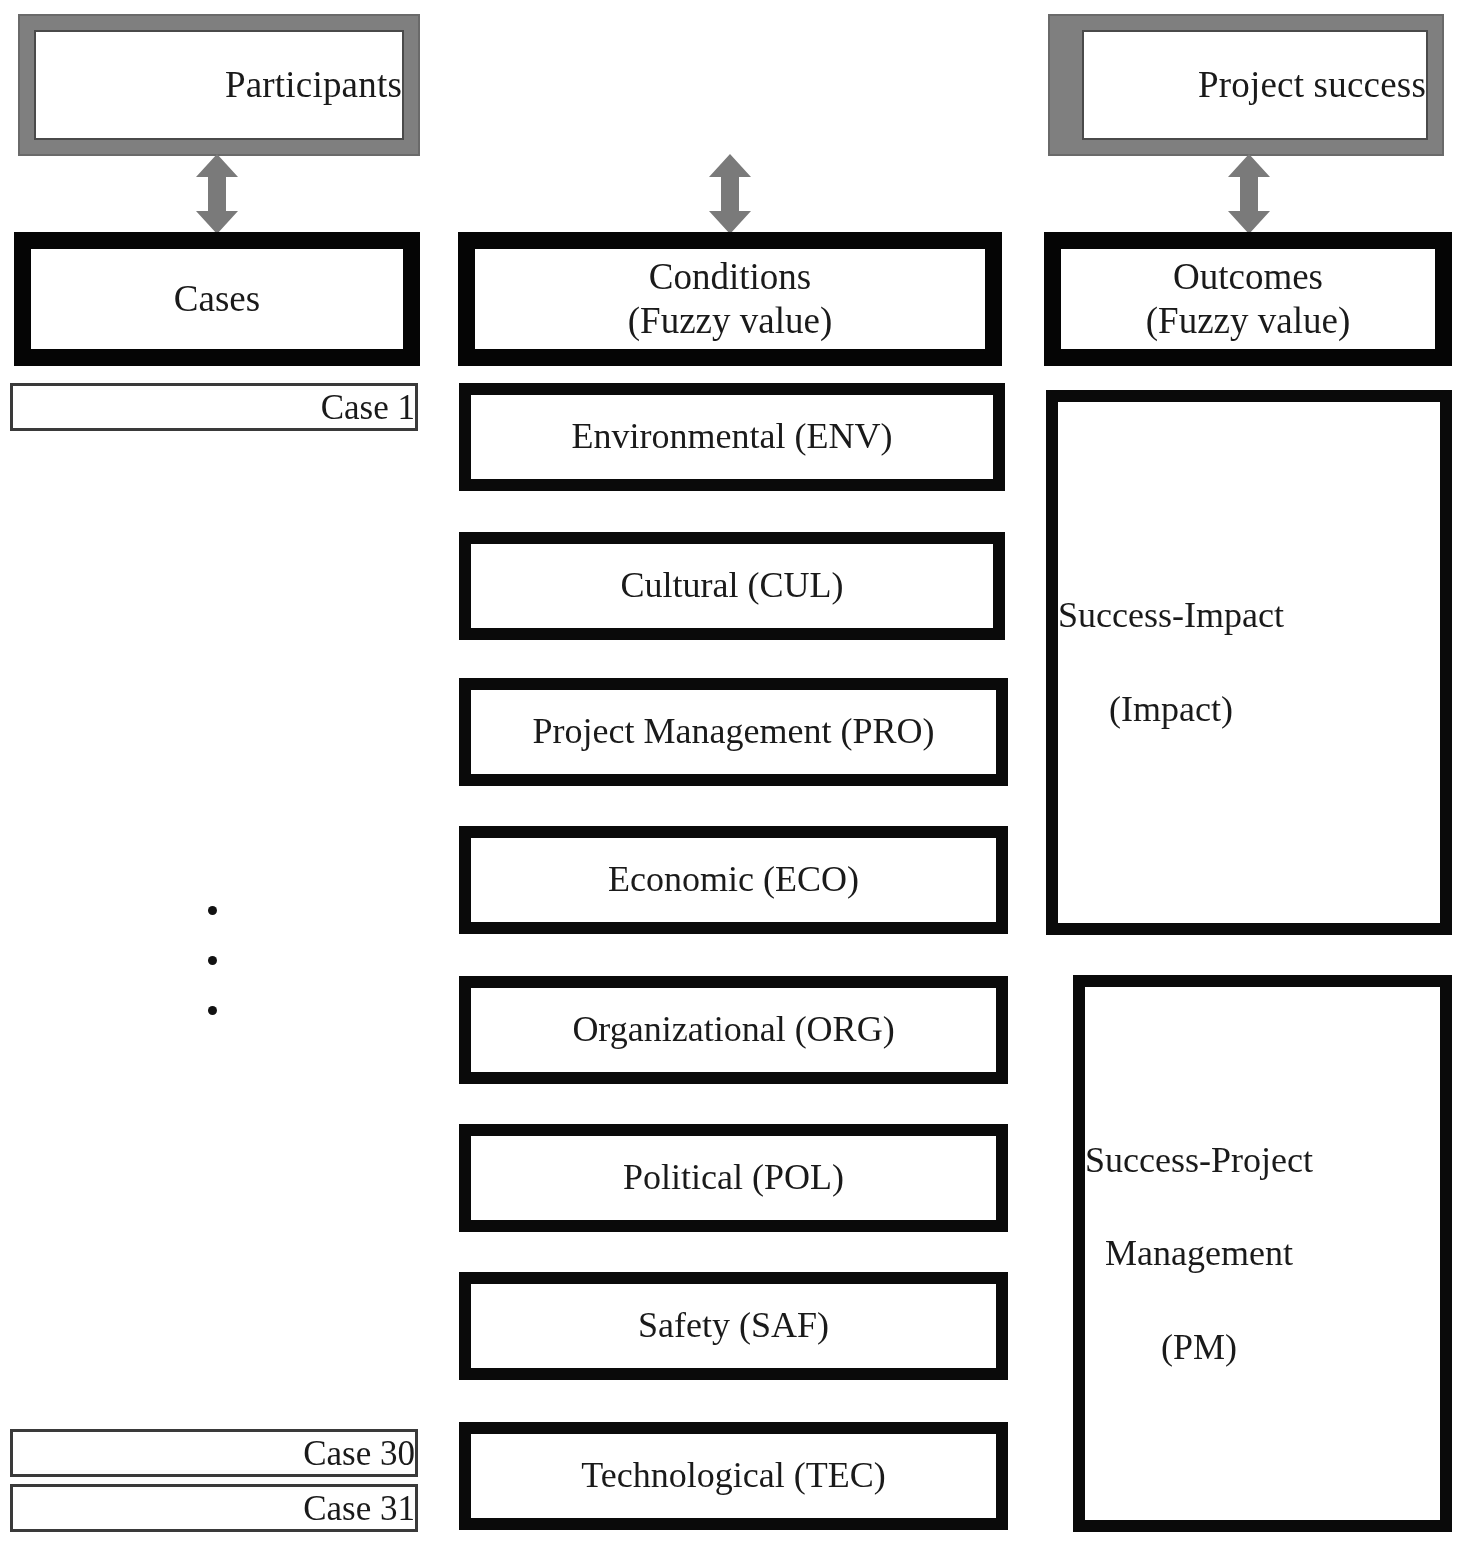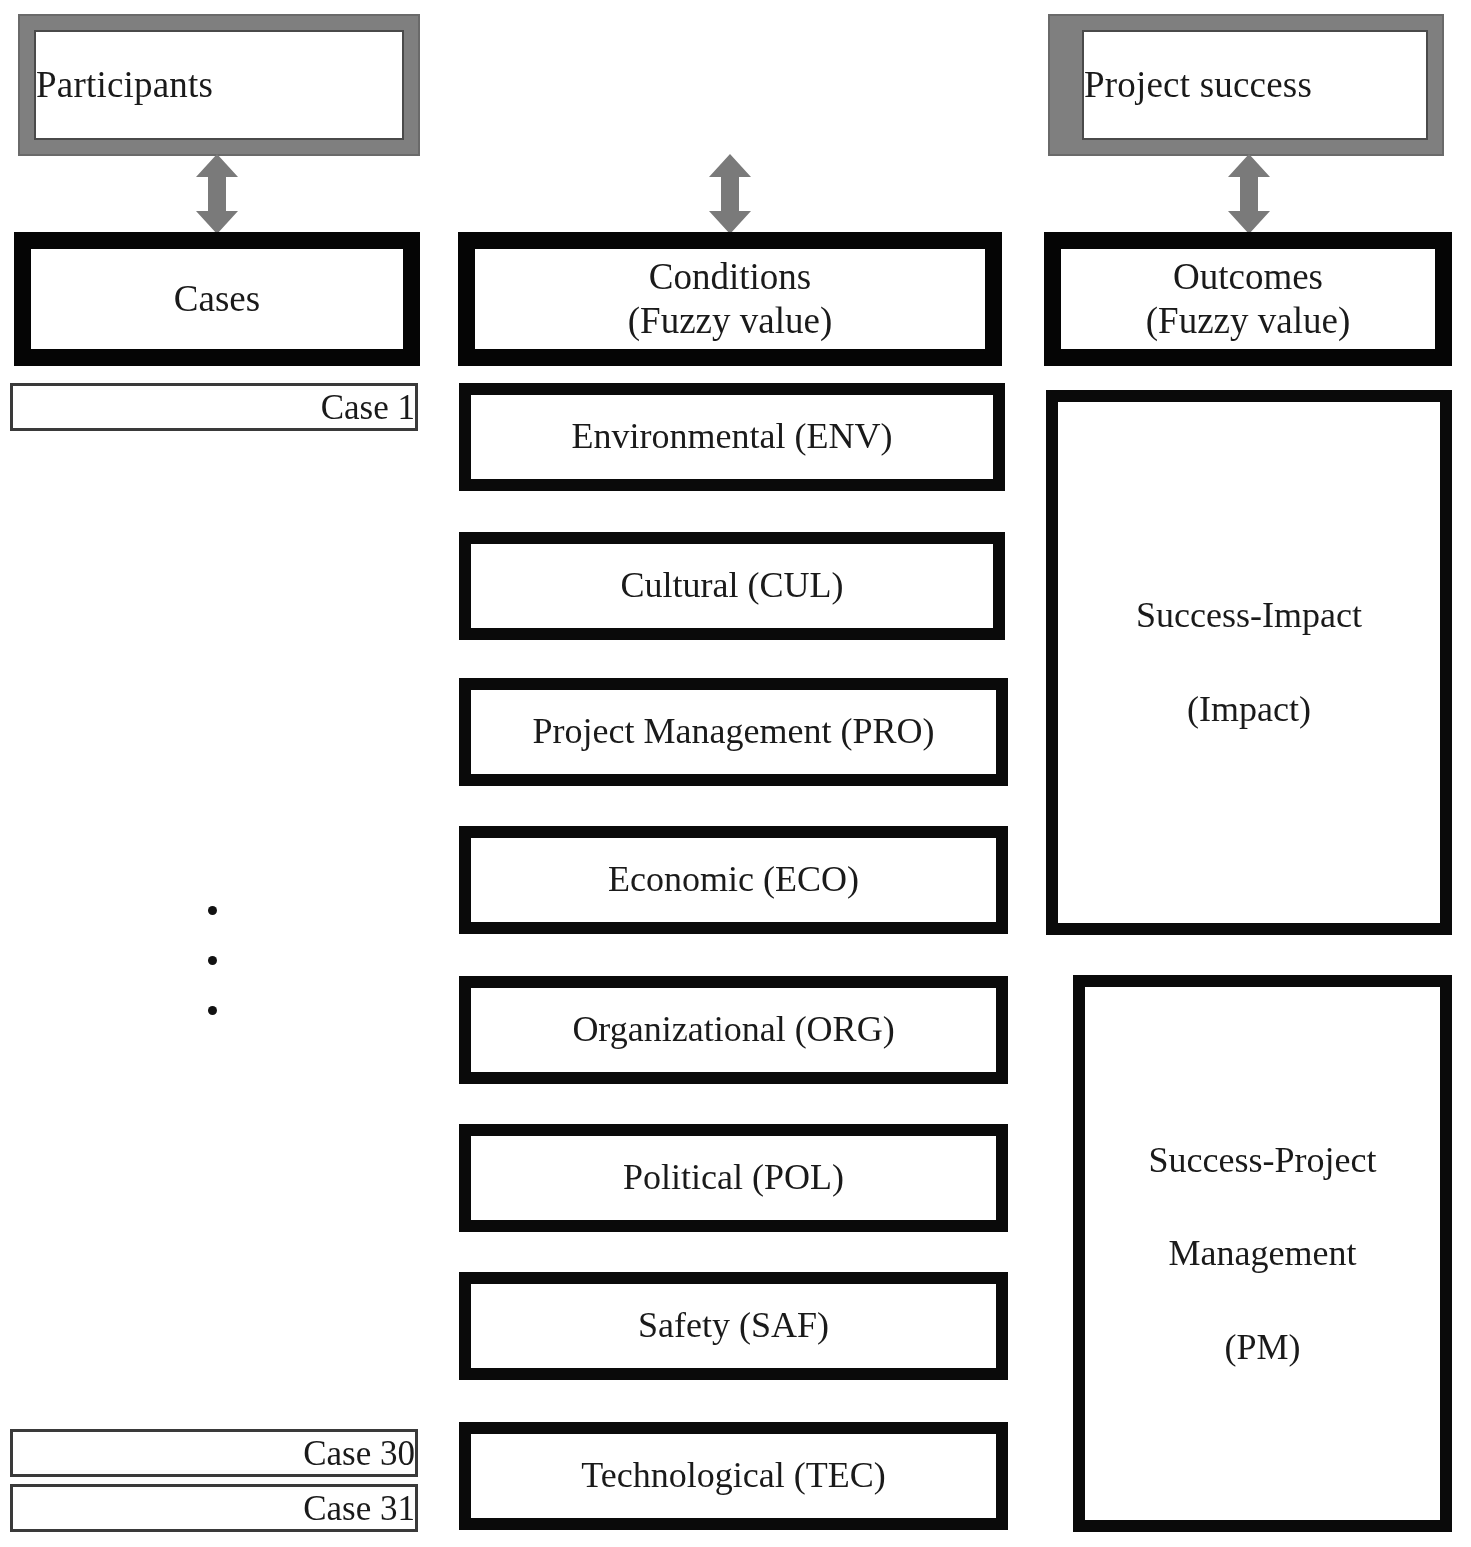--- a/index.html
+++ b/index.html
@@ -33,21 +33,21 @@
     align-items: stretch;
     padding: 14px;
     box-sizing: border-box;
   }
   .hdr-inner {
     flex: 1 1 auto;
     background: #ffffff;
     border: 2px solid #4a4a4a;
     display: flex;
     align-items: center;
-    justify-content: flex-start;
+    justify-content: flex-end;
     box-sizing: border-box;
   }
   .hdr-inner span {
     font-size: 37px;
     line-height: 1.18;
     text-align: center;
     letter-spacing: .2px;
   }
 
   
@@ -104,21 +104,20 @@
     line-height: 1.15;
     text-align: center;
   }
 
   
   .out-box {
     background: #ffffff;
     border: 12px solid #0a0a0a;
     display: flex;
     align-items: center;
-    justify-content: center;
     box-sizing: border-box;
   }
   .out-box span {
     font-size: 36px;
     line-height: 1.30;
     text-align: center;
     display: block;
   }
 
   

